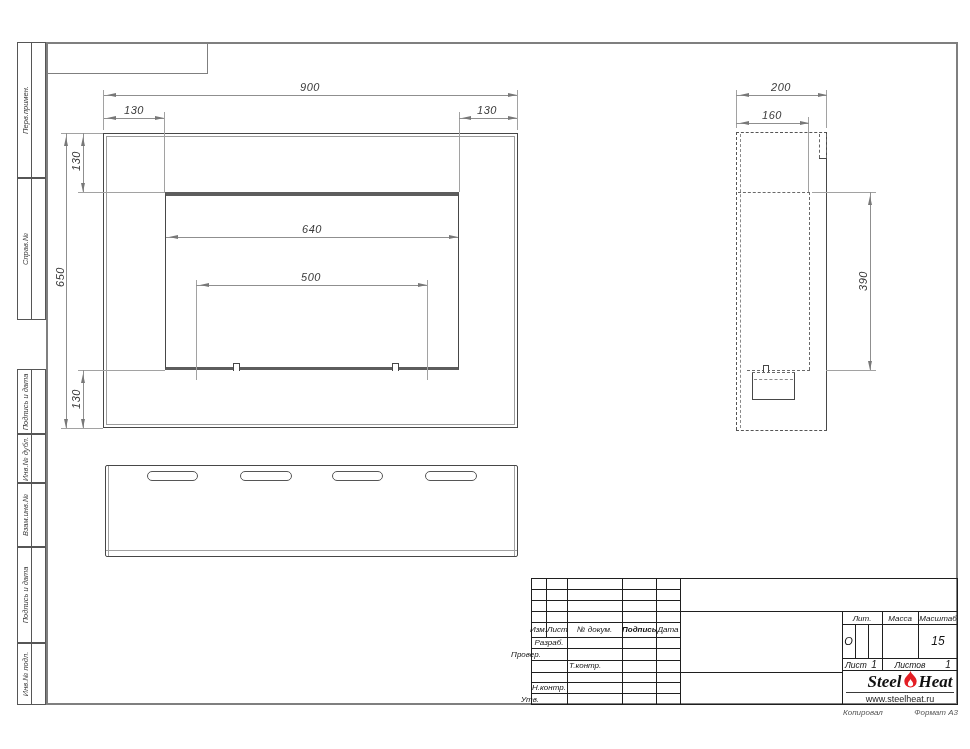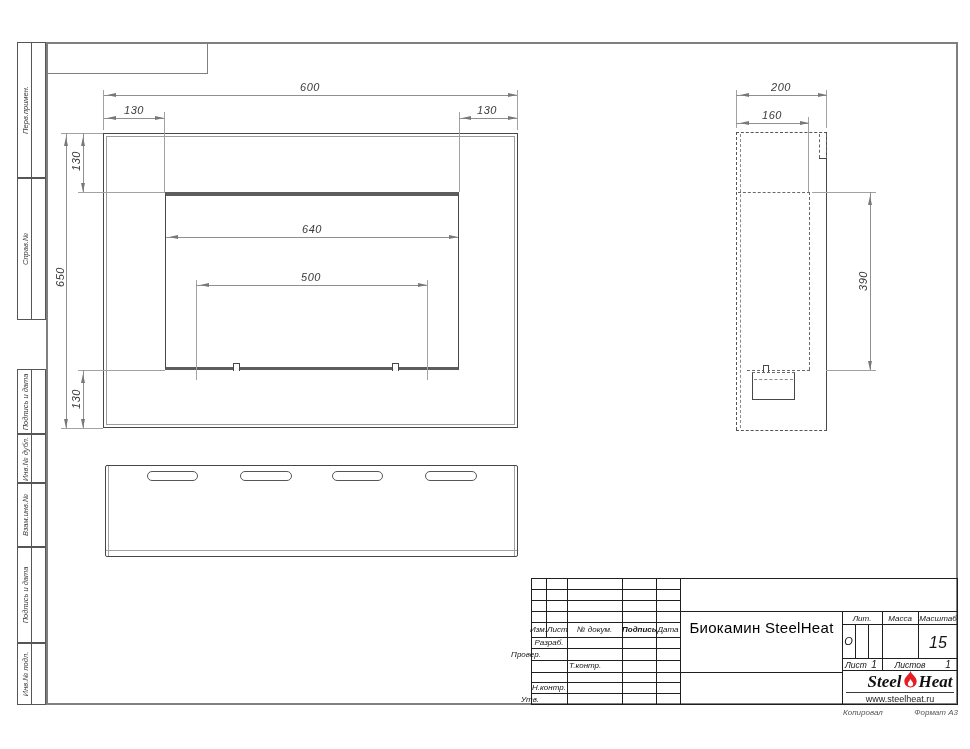--- a/index.html
+++ b/index.html
@@ -98,21 +98,21 @@
     </div>
     <div class="opening"></div>
     <div class="tab" style="left:233px;top:363px;width:7px;height:8px;"></div>
     <div class="tab" style="left:392px;top:363px;width:7px;height:8px;"></div>
 
     <div class="vl thin" style="left:103px;top:90px;height:40px;"></div>
     <div class="vl thin" style="left:517px;top:90px;height:40px;"></div>
     <div class="hl" style="left:104px;top:95px;width:413px;"></div>
     <div class="ar l" style="left:104px;top:93px;"></div>
     <div class="ar r" style="left:508px;top:93px;"></div>
-    <span class="dt" style="left:290px;top:81px;">600</span>
+    <span class="dt" style="left:290px;top:81px;">900</span>
 
     <div class="vl thin" style="left:164px;top:112px;height:80px;"></div>
     <div class="hl" style="left:104px;top:118px;width:60px;"></div>
     <div class="ar l" style="left:104px;top:116px;"></div>
     <div class="ar r" style="left:155px;top:116px;"></div>
     <span class="dt" style="left:114px;top:104px;">130</span>
 
     <div class="vl thin" style="left:459px;top:112px;height:80px;"></div>
     <div class="hl" style="left:459px;top:118px;width:58px;"></div>
     <div class="ar l" style="left:459px;top:116px;"></div>
@@ -238,28 +238,27 @@
     <span class="tt" style="left:622px;top:625px;width:34px;font-weight:bold;">Подпись</span>
     <span class="tt" style="left:656px;top:625px;width:24px;">Дата</span>
 
     <span class="tt" style="left:531px;top:638px;width:36px;">Разраб.</span>
     <span class="tt" style="left:508px;top:649.5px;width:36px;">Провер.</span>
     <span class="tt" style="left:531px;top:661px;width:36px;padding-left:38px;">Т.контр.</span>
     <span class="tt" style="left:531px;top:683px;width:36px;">Н.контр.</span>
     <span class="tt" style="left:512px;top:694.5px;width:36px;">Утв.</span>
 
     <div class="tbtitle">
-      <div>Биокамин SteelHeat</div>
     </div>
 
     <span class="tt" style="left:842px;top:613.5px;width:40px;">Лит.</span>
     <span class="tt" style="left:882px;top:613.5px;width:36px;">Масса</span>
     <span class="tt" style="left:918px;top:613.5px;width:40px;">Масштаб</span>
     <span class="tt" style="left:842px;top:635px;width:13px;font-size:11px;">О</span>
-    <span class="tt" style="left:918px;top:634px;width:40px;font-size:16px;">15</span>
+    <span class="tt" style="left:918px;top:634px;width:40px;font-size:12px;">15</span>
     <span class="tt" style="left:844px;top:660px;width:24px;font-size:8.5px;">Лист</span>
     <span class="tt" style="left:866px;top:659px;width:16px;font-size:10px;">1</span>
     <span class="tt" style="left:890px;top:660px;width:40px;font-size:8.5px;">Листов</span>
     <span class="tt" style="left:940px;top:659px;width:16px;font-size:10px;">1</span>
 
     <div class="logo">
       <span>Steel</span>
       <span><svg width="15" height="19" viewBox="0 0 17 20">
             <path d="M8.5 0c1 4.5 7 6.5 7 12a7 7 0 0 1-14 0c0-5.5 6-7.5 7-12z" fill="#e31e24"></path>
             <path d="M8.5 9.5c.6 2.2 3 3.1 3 5.3a3 3 0 0 1-6 0c0-2.2 2.4-3.1 3-5.3z" fill="#fff"></path>

